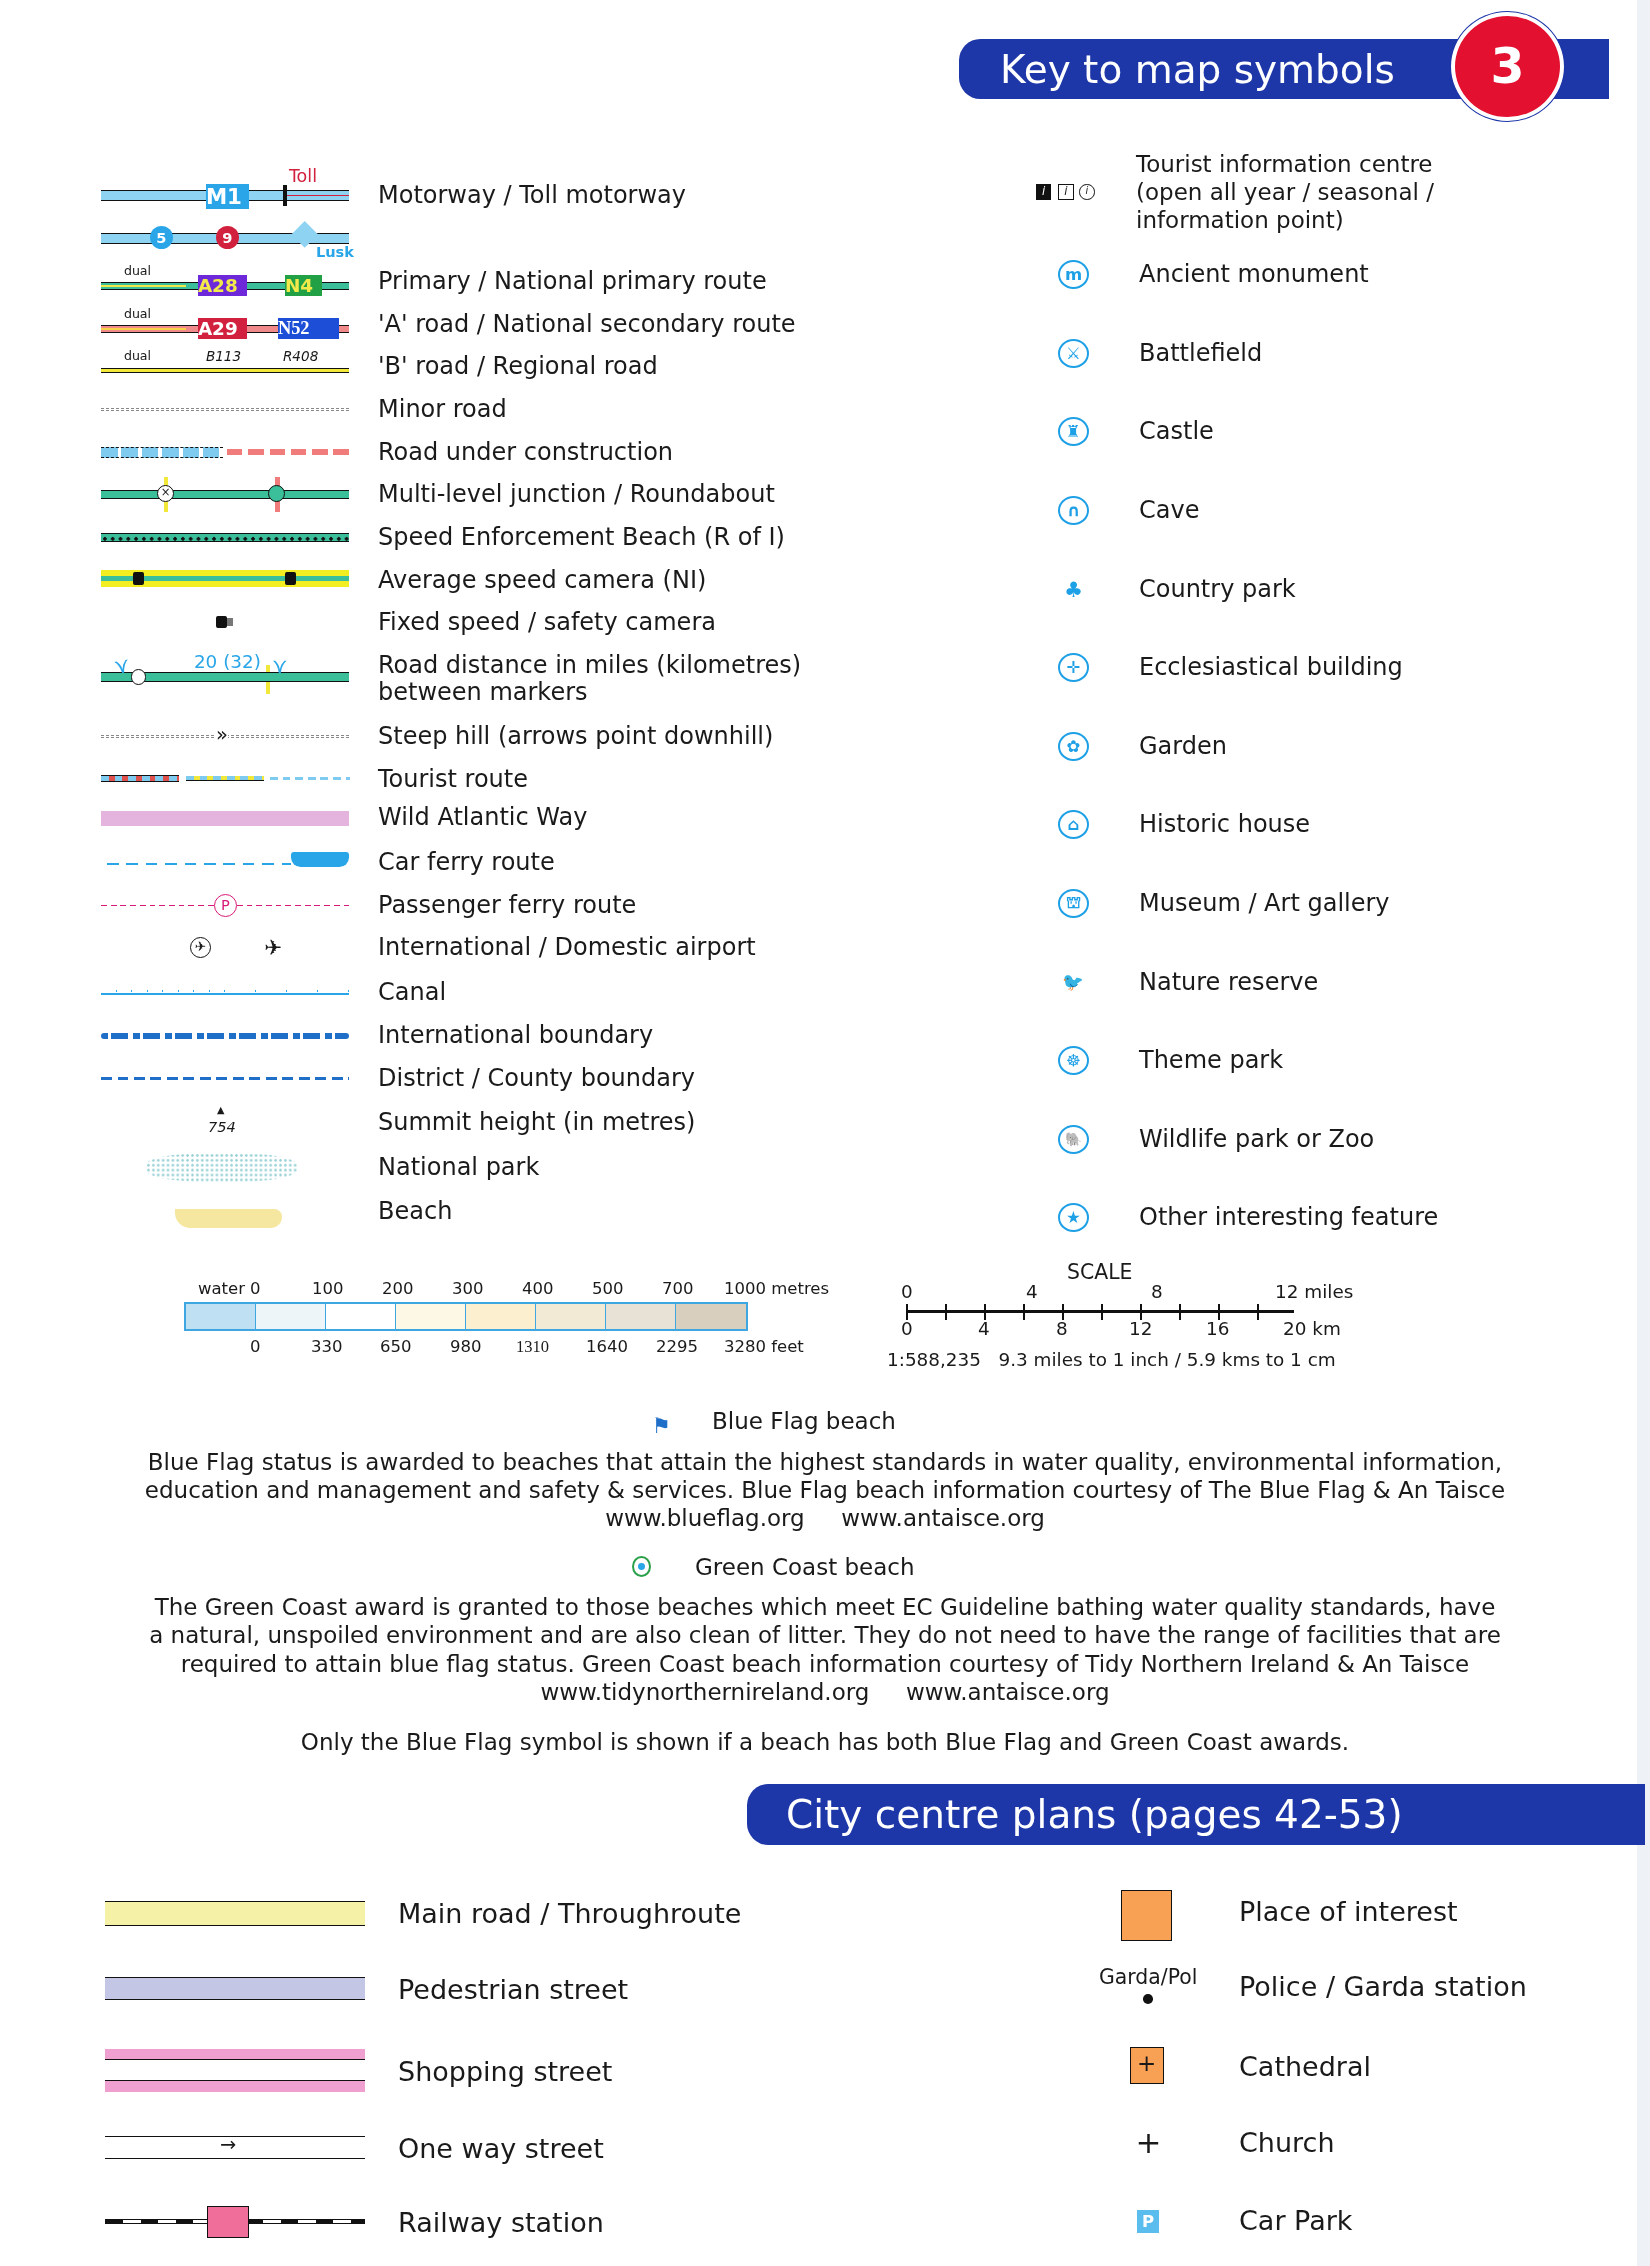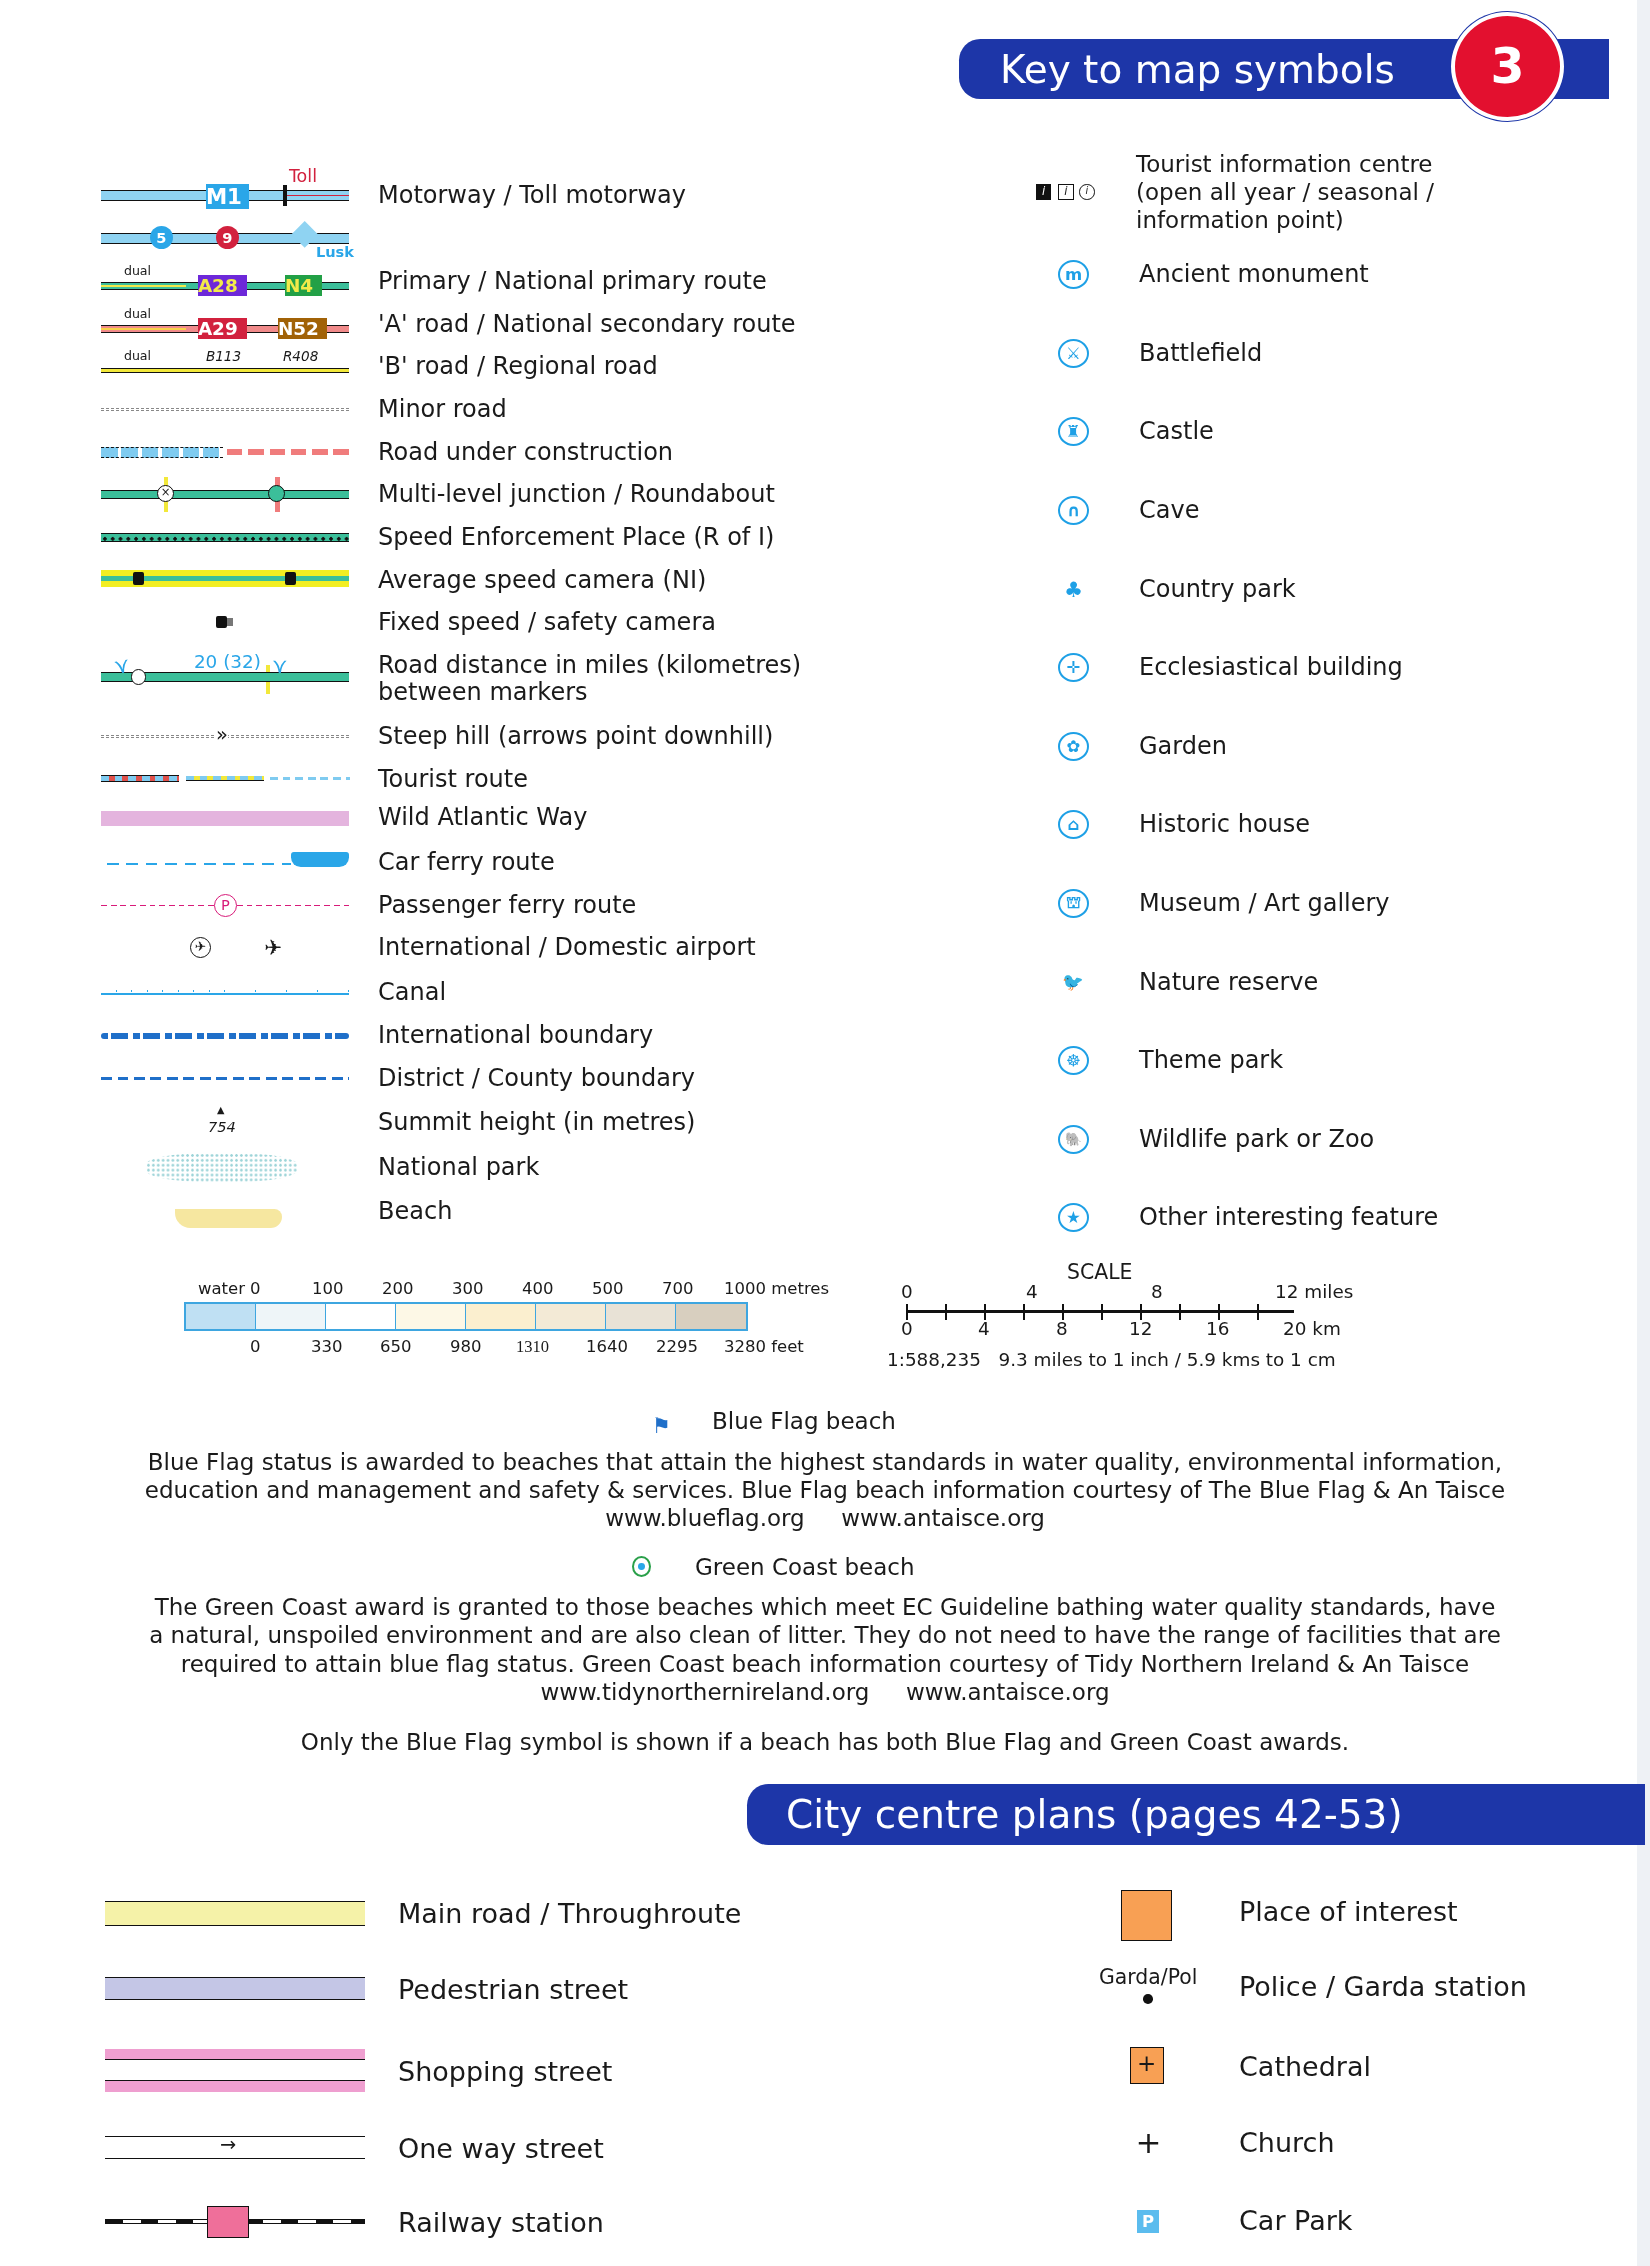--- a/index.html
+++ b/index.html
@@ -83,21 +83,21 @@
   </div>
   <div class="leg-label">Primary / National primary route</div>
 </div>
 
 <div class="leg-row" style="top:310px">
   <div class="leg-sym">
     <div style="position:absolute;left:23px;top:-3.9px;font-size:12.6px;">dual</div>
     <div class="road" style="top:14.6px;height:8.7px;background:#f08a8a;border-top:1.9px solid #111;border-bottom:1.9px solid #111;"></div>
     <div class="road" style="top:17.5px;width:85px;height:2.9px;background:#f9d24a;"></div>
     <div class="badge" style="left:97px;top:7.8px;width:49px;background:#d2213e;">A29</div>
-    <div class="badge" style="left:177px;top:7.8px;width:49px;background:#a16207;">N52</div>
+    <div class="badge" style="left:177px;top:7.8px;width:61px;background:#1d4ed8;font-family:Liberation Serif, serif;">N52</div>
   </div>
   <div class="leg-label">'A' road / National secondary route</div>
 </div>
 
 <div class="leg-row" style="top:352px">
   <div class="leg-sym">
     <div style="position:absolute;left:23px;top:-3.9px;font-size:12.6px;">dual</div>
     <div style="position:absolute;left:105px;top:-3.9px;font-size:13.6px;font-style:italic;">B113</div>
     <div style="position:absolute;left:182px;top:-3.9px;font-size:13.6px;font-style:italic;">R408</div>
     <div class="road" style="top:15.5px;height:5.8px;background:#f2e83a;border-top:1.9px solid #111;border-bottom:1px solid #111;"></div>
@@ -128,21 +128,21 @@
     <div style="position:absolute;left:56px;top:4.9px;width:17.5px;height:17.5px;border-radius:50%;background:#fff;border:1.9px solid #111;font-size:11.6px;text-align:center;line-height:13.6px;">×</div>
     <div style="position:absolute;left:167px;top:4.9px;width:17.5px;height:17.5px;border-radius:50%;background:#3bbf9a;border:1.9px solid #111;"></div>
   </div>
   <div class="leg-label">Multi-level junction / Roundabout</div>
 </div>
 
 <div class="leg-row" style="top:523px">
   <div class="leg-sym">
     <div class="road" style="top:9.7px;height:9.7px;background:#3bbf9a radial-gradient(circle,#111 1.5px,transparent 1.9px) 0 0/7.8px 9.7px;border-top:1.9px solid #111;border-bottom:1.9px solid #111;"></div>
   </div>
-  <div class="leg-label">Speed Enforcement Place (R of I)</div>
+  <div class="leg-label">Speed Enforcement Beach (R of I)</div>
 </div>
 
 <div class="leg-row" style="top:566px">
   <div class="leg-sym">
     <div class="road" style="top:3.9px;height:17.5px;background:#f2ee22;"></div>
     <div class="road" style="top:9.7px;height:5.8px;background:#3bbf9a;"></div>
     <div style="position:absolute;left:32px;top:5.8px;width:11.6px;height:13.6px;background:#111;border-radius:1.9px;"></div>
     <div style="position:absolute;left:184px;top:5.8px;width:11.6px;height:13.6px;background:#111;border-radius:1.9px;"></div>
   </div>
   <div class="leg-label">Average speed camera (NI)</div>

